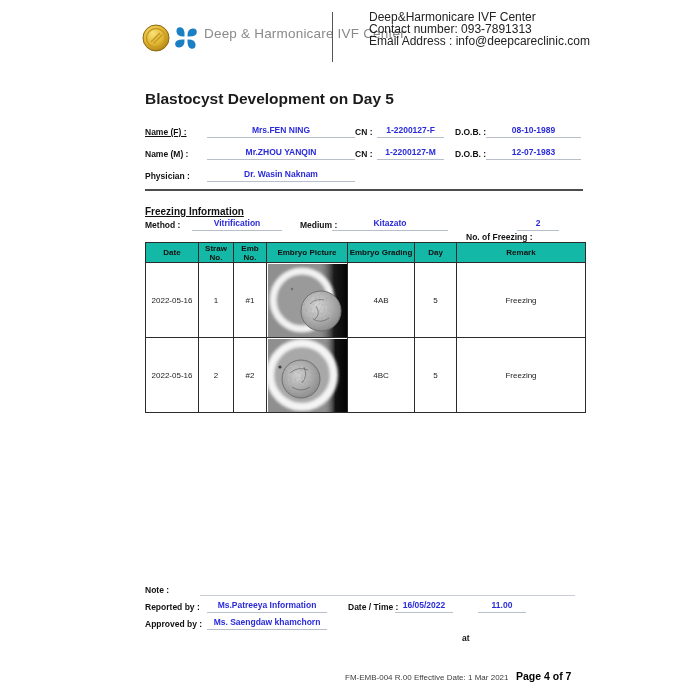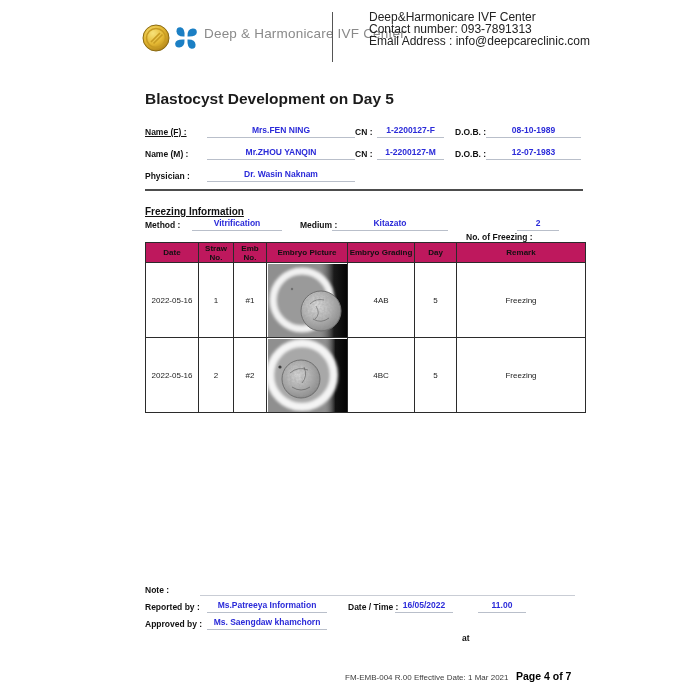--- a/index.html
+++ b/index.html
@@ -15,21 +15,21 @@
   
   .lbl{font-size:8.5px;font-weight:700;color:#111;white-space:nowrap;}
   .field{font-size:8.5px;font-weight:700;color:#2b2bd9;text-align:center;
          border-bottom:1px solid #b9bfca;height:13px;line-height:12px;white-space:nowrap;}
   .rule{height:2px;background:#4d4d4d;}
   .sect{font-size:10px;font-weight:700;text-decoration:underline;color:#111;}
   
   table.emb{border-collapse:collapse;table-layout:fixed;}
   table.emb th,table.emb td{border:1px solid #2b2b2b;font-size:8px;text-align:center;
       vertical-align:middle;padding:0;overflow:hidden;}
-  table.emb th{background:#be185d;font-weight:700;height:19px;color:#111;}
+  table.emb th{background:#14b8a6;font-weight:700;height:19px;color:#111;}
   table.emb td{height:74px;color:#222;}
   td.pic{padding:0;line-height:0;}
   
   .noteline{border-bottom:1px solid #c9cdd5;height:11px;}
   .footref{font-size:8px;color:#3c3c3c;white-space:nowrap;}
   .footpage{font-size:10.5px;font-weight:700;color:#000;white-space:nowrap;}
 </style>
 </head>
 <body>
 

